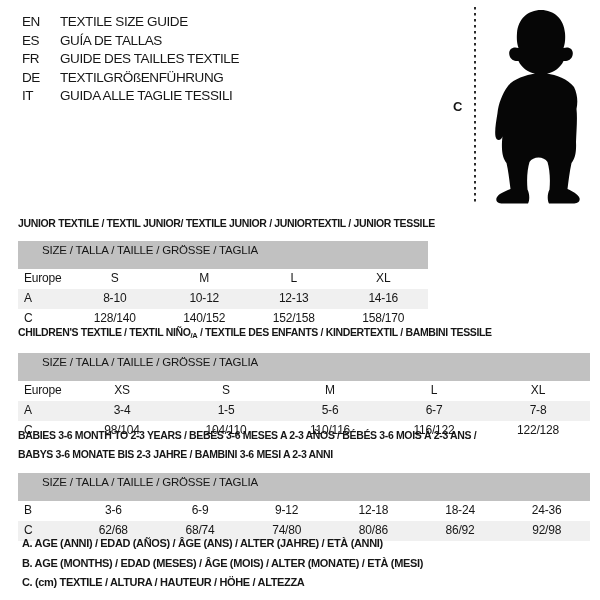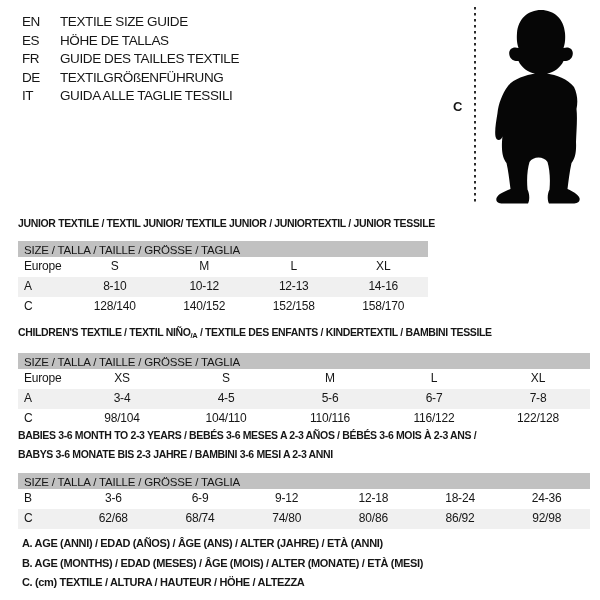--- a/index.html
+++ b/index.html
@@ -17,40 +17,40 @@
   .figure-svg{position:absolute;left:440px;top:5px;width:156px;height:202px;}
   .measure-label{position:absolute;left:453px;top:99px;font-weight:bold;font-size:13px;letter-spacing:-0.3px;}
   
   .tbl{position:absolute;left:18px;}
   .tbl1{top:214px;width:410px;}
   .tbl2{top:323px;width:572px;}
   .tbl3{top:426px;width:572px;}
   .tbl-title{font-weight:bold;font-size:10.5px;line-height:19px;letter-spacing:-0.35px;margin-bottom:8px;white-space:nowrap;}
   .tbl3 .tbl-title{margin-bottom:9px;white-space:normal;}
   .tbl-title sub{font-size:7.5px;vertical-align:-2px;}
-  .size-bar{background:#c1c1c1;height:16px;line-height:18px;font-size:11.5px;letter-spacing:-0.2px;padding-left:6px;box-sizing:border-box;}
+  .size-bar{background:#c1c1c1;height:28px;line-height:18px;font-size:11.5px;letter-spacing:-0.2px;padding-left:24px;box-sizing:border-box;}
   .t-row{display:flex;height:20px;line-height:18px;font-size:12px;letter-spacing:-0.2px;}
   .t-row.shaded{background:#f0f0f0;}
   .t-label{flex:0 0 52px;width:52px;padding-left:6px;box-sizing:border-box;text-align:left;}
   .t-cell{flex:1;text-align:center;}
   
   .notes-block{position:absolute;left:22px;top:534px;}
   .note-line{font-weight:bold;font-size:11px;line-height:19.5px;letter-spacing:-0.35px;white-space:nowrap;}
 </style>
 </head>
 <body>
 
 <div class="lang-block">
     <div class="lang-line">
       <span class="lang-code">EN</span>
       <span>TEXTILE SIZE GUIDE</span>
     </div>
     <div class="lang-line">
       <span class="lang-code">ES</span>
-      <span>HÖHE DE TALLAS</span>
+      <span>GUÍA DE TALLAS</span>
     </div>
     <div class="lang-line">
       <span class="lang-code">FR</span>
       <span>GUIDE DES TAILLES TEXTILE</span>
     </div>
     <div class="lang-line">
       <span class="lang-code">DE</span>
       <span>TEXTILGRÖßENFÜHRUNG</span>
     </div>
     <div class="lang-line">
@@ -134,21 +134,21 @@
       <div class="t-label">Europe</div>
       <div class="t-cell">XS</div>
       <div class="t-cell">S</div>
       <div class="t-cell">M</div>
       <div class="t-cell">L</div>
       <div class="t-cell">XL</div>
     </div>
     <div class="t-row shaded">
       <div class="t-label">A</div>
       <div class="t-cell">3-4</div>
-      <div class="t-cell">4-5</div>
+      <div class="t-cell">1-5</div>
       <div class="t-cell">5-6</div>
       <div class="t-cell">6-7</div>
       <div class="t-cell">7-8</div>
     </div>
     <div class="t-row">
       <div class="t-label">C</div>
       <div class="t-cell">98/104</div>
       <div class="t-cell">104/110</div>
       <div class="t-cell">110/116</div>
       <div class="t-cell">116/122</div>

